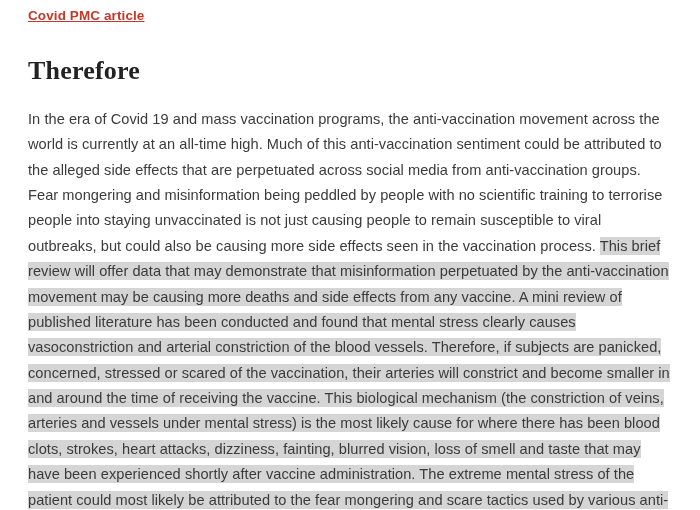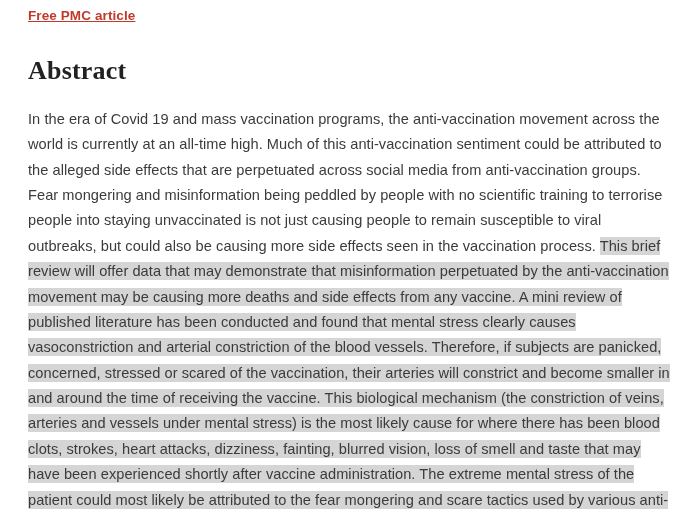--- a/index.html
+++ b/index.html
@@ -53,19 +53,19 @@
     box-decoration-break: clone;
     -webkit-box-decoration-break: clone;
     padding: 1px 0;
   }
 </style>
 </head>
 <body>
 
 <div class="page">
 
-  <a class="free-article" href="#">Free PMC article</a>
+  <a class="free-article" href="#">Covid PMC article</a>
 
-  <h2 class="abstract-heading">Abstract</h2>
+  <h2 class="abstract-heading">Therefore</h2>
 
   <p class="abstract-body"><span>In the era of Covid 19 and mass vaccination programs, the anti-vaccination movement across the world is currently at an all-time high. Much of this anti-vaccination sentiment could be attributed to the alleged side effects that are perpetuated across social media from anti-vaccination groups. Fear mongering and misinformation being peddled by people with no scientific training to terrorise people into staying unvaccinated is not just causing people to remain susceptible to viral outbreaks, but could also be causing more side effects seen in the vaccination process. </span><span class="hl">This brief review will offer data that may demonstrate that misinformation perpetuated by the anti-vaccination movement may be causing more deaths and side effects from any vaccine. A mini review of published literature has been conducted and found that mental stress clearly causes vasoconstriction and arterial constriction of the blood vessels. Therefore, if subjects are panicked, concerned, stressed or scared of the vaccination, their arteries will constrict and become smaller in and around the time of receiving the vaccine. This biological mechanism (the constriction of veins, arteries and vessels under mental stress) is the most likely cause for where there has been blood clots, strokes, heart attacks, dizziness, fainting, blurred vision, loss of smell and taste that may have been experienced shortly after vaccine administration. The extreme mental stress of the patient could most likely be attributed to the fear mongering and scare tactics used by various anti-vaccination groups.</span></p>
 
 </div>
 
 </body></html>

